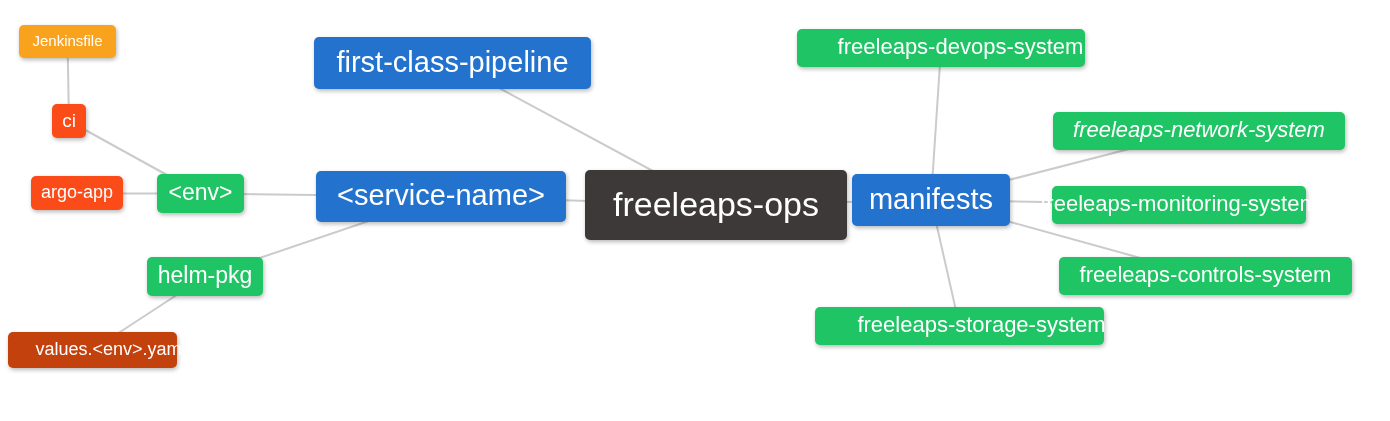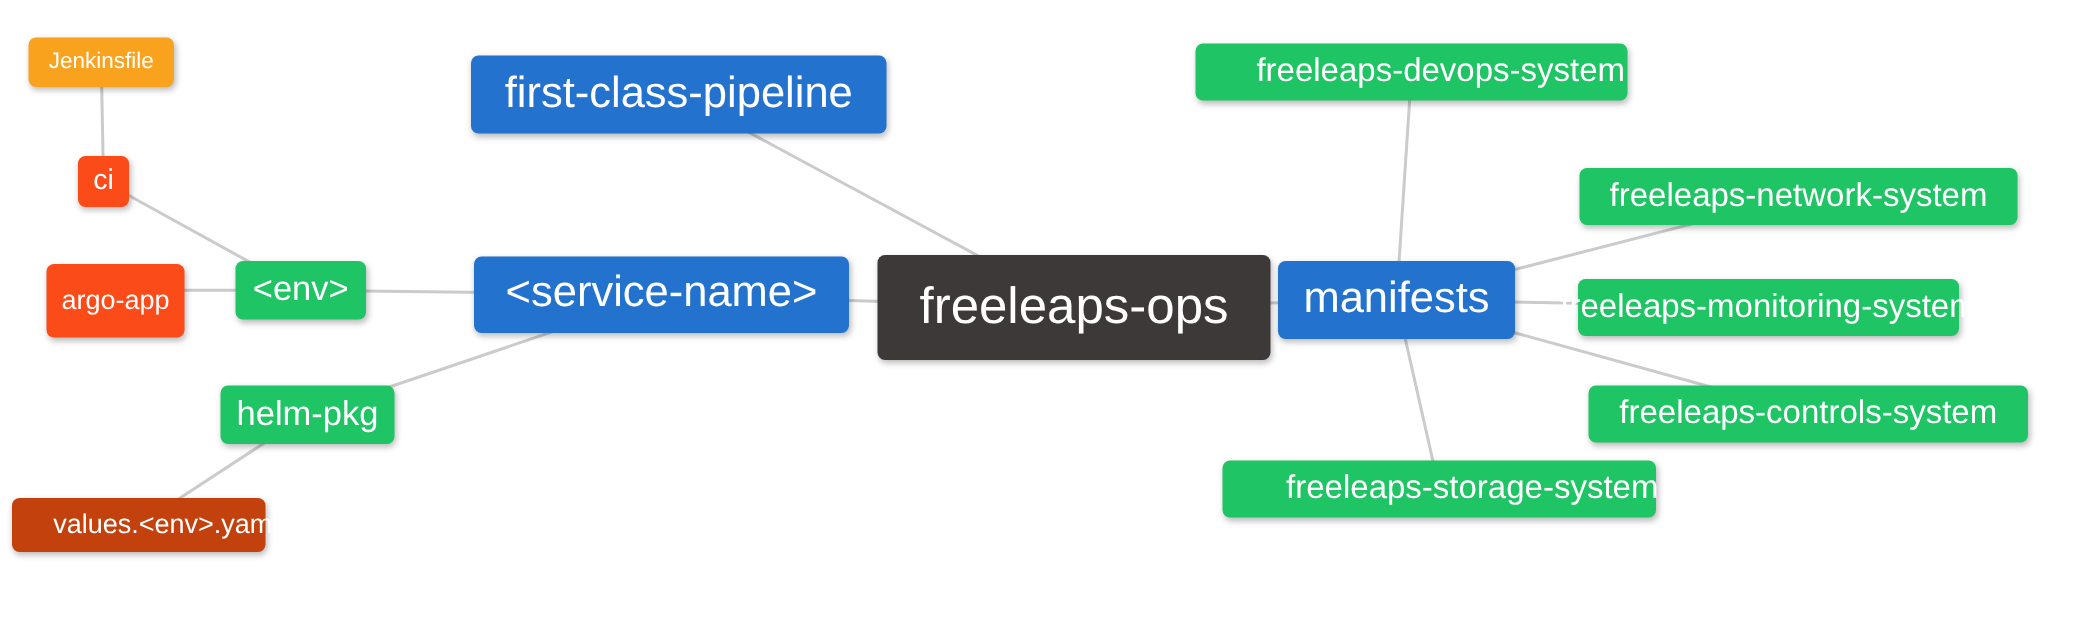--- a/index.html
+++ b/index.html
@@ -80,30 +80,30 @@
     </div>
     <div class="node" style="left: 147px; top: 257px; width: 116px; height: 39px; background: rgb(31, 196, 100); font-size: 23px;">
       <span>helm-pkg</span>
     </div>
     <div class="node" style="left: 19px; top: 25px; width: 97px; height: 33px; background: rgb(249, 162, 30); font-size: 15px;">
       <span>Jenkinsfile</span>
     </div>
     <div class="node" style="left: 52px; top: 104px; width: 34px; height: 34px; background: rgb(250, 75, 24); font-size: 19px;">
       <span>ci</span>
     </div>
-    <div class="node" style="left: 31px; top: 176px; width: 92px; height: 49px; background: rgb(250, 75, 24); font-size: 18px;">
+    <div class="node" style="left: 31px; top: 176px; width: 92px; height: 34px; background: rgb(250, 75, 24); font-size: 18px;">
       <span>argo-app</span>
     </div>
     <div class="node" style="left: 8px; top: 332px; width: 169px; height: 36px; background: #c2410c; font-size: 18px; padding-left: 36px;">
       <span>values.&lt;env&gt;.yaml</span>
     </div>
     <div class="node" style="left: 797px; top: 29px; width: 288px; height: 38px; background: rgb(31, 196, 100); font-size: 22px; padding-left: 39px;">
       <span>freeleaps-devops-system</span>
     </div>
-    <div class="node" style="left: 1053px; top: 112px; width: 292px; height: 38px; background: rgb(31, 196, 100); font-size: 22px;">
+    <div class="node" style="left: 1053px; top: 112px; width: 292px; height: 38px; background: rgb(31, 196, 100); font-size: 22px; font-style: italic;">
       <span>freeleaps-network-system</span>
     </div>
     <div class="node" style="left: 1052px; top: 186px; width: 254px; height: 38px; background: rgb(31, 196, 100); font-size: 22px;">
       <span>freeleaps-monitoring-system</span>
     </div>
     <div class="node" style="left: 1059px; top: 257px; width: 293px; height: 38px; background: rgb(31, 196, 100); font-size: 22px;">
       <span>freeleaps-controls-system</span>
     </div>
     <div class="node" style="left: 815px; top: 307px; width: 289px; height: 38px; background: rgb(31, 196, 100); font-size: 22px; padding-left: 44px;">
       <span>freeleaps-storage-system</span>

